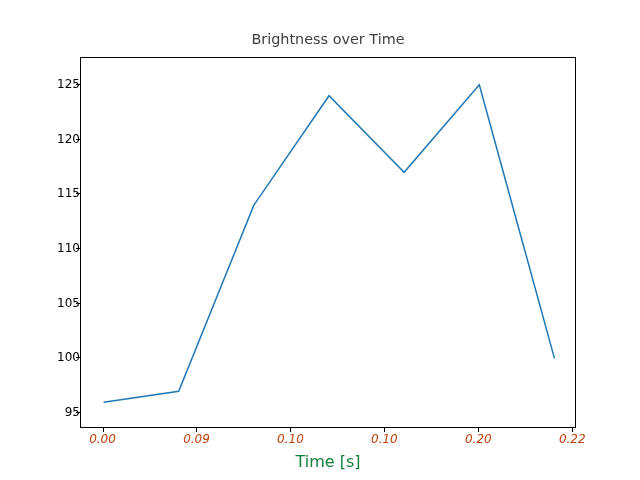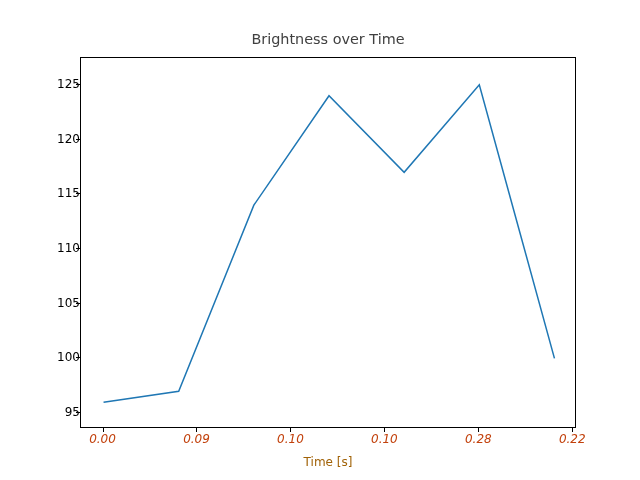--- a/index.html
+++ b/index.html
@@ -85,23 +85,23 @@
     width: 1px;
     height: 4px;
     background: #000000;
   }
   #xlabel {
     position: absolute;
     left: 80px;
     top: 455px;
     width: 496px;
     text-align: center;
-    font-size: 12px;
+    font-size: 16px;
     line-height: 14px;
-    color: #a16207;
+    color: #15803d;
     white-space: nowrap;
   }
   .ytick-row { position: absolute; left: 0; width: 80px; height: 12px; }
 </style>
 </head>
 <body>
 
 <div id="figure">
 
   <div id="chart-title">Brightness over Time</div>
@@ -127,21 +127,21 @@
       </div>
       <div class="ytick-row" style="top: 77.8127px;">
         <div class="ytick-label">125</div>
       </div>
     </div>
   <div id="xtick-labels">
       <div class="xtick-label" style="left: 102.545px;">0.00</div>
       <div class="xtick-label" style="left: 196.485px;">0.09</div>
       <div class="xtick-label" style="left: 290.424px;">0.10</div>
       <div class="xtick-label" style="left: 384.364px;">0.10</div>
-      <div class="xtick-label" style="left: 478.303px;">0.28</div>
+      <div class="xtick-label" style="left: 478.303px;">0.20</div>
       <div class="xtick-label" style="left: 572.242px;">0.22</div>
     </div>
 
   <div id="plot-area">
     <svg id="data-svg" viewBox="0 0 496 371" preserveAspectRatio="none">
       <polyline id="series-line" fill="none" stroke-linejoin="miter" stroke-linecap="butt" points="22.55,344.19 97.70,333.24 172.85,147.20 248.00,37.76 323.15,114.36 398.30,26.81 473.45,300.41" stroke="#1f77b4" stroke-width="1.5"></polyline>
     </svg>
   </div>
 
   <div id="xlabel">Time [s]</div>

